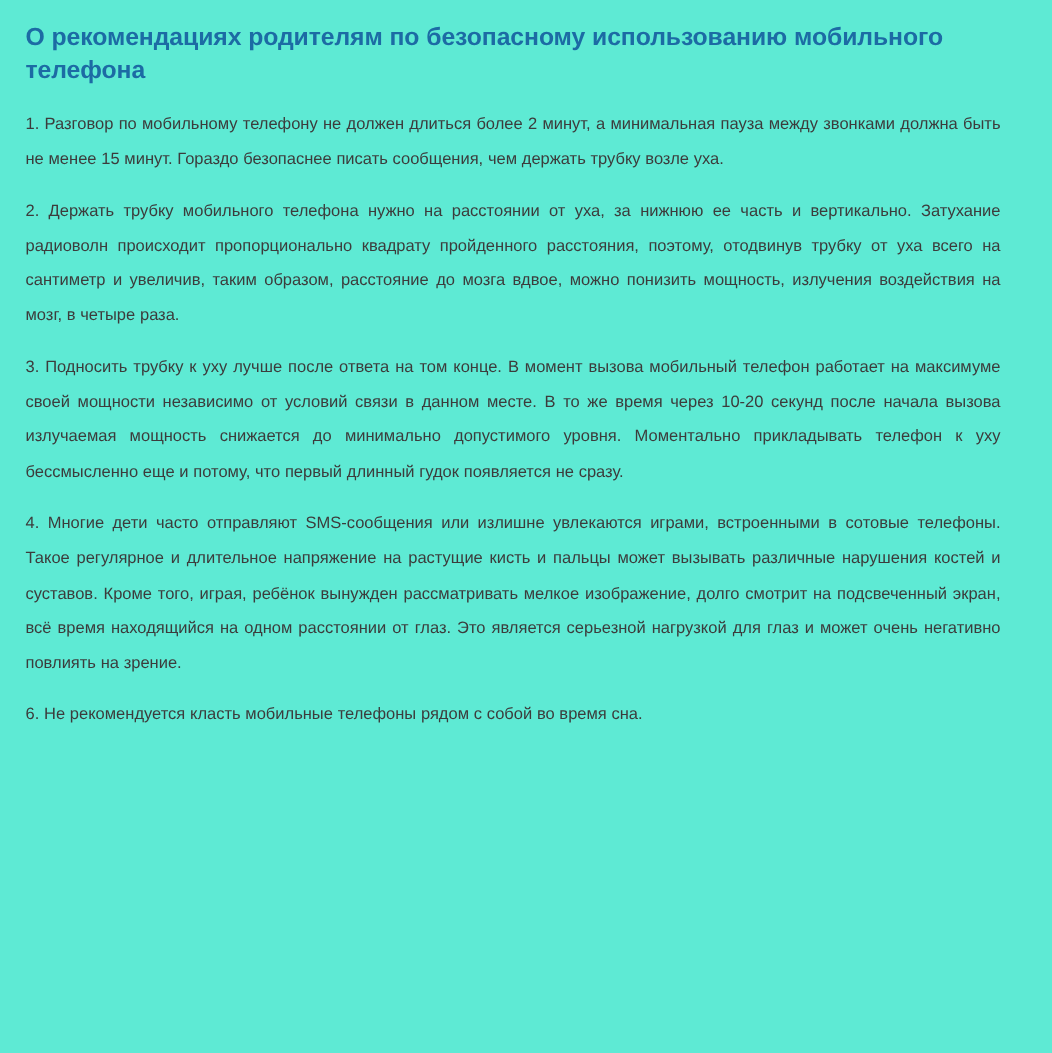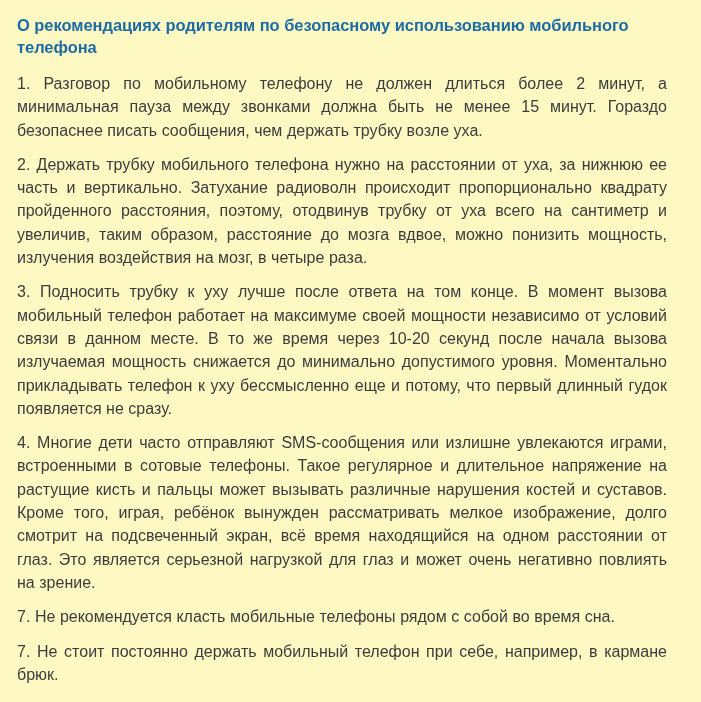--- a/index.html
+++ b/index.html
@@ -12,41 +12,41 @@
     height: 702px;
     background: #f7f7f7;
     font-family: "Liberation Sans", "DejaVu Sans", sans-serif;
     overflow: hidden;
   }
   .page {
     box-sizing: border-box;
     width: 701px;
     height: 702px;
     padding: 14px 17px 0 17px;
-    background: #fef9c3;
+    background: #5eead4;
   }
   .article-title {
     margin: 0 0 14px 0;
     padding: 0;
     color: #1c6ba4;
     font-size: 16.5px;
     font-weight: bold;
     line-height: 22px;
     letter-spacing: -0.05px;
     text-align: left;
   }
   .article-body {
     margin: 0;
     padding: 0;
   }
   .para {
     margin: 0 17px 11px 0;
     padding: 0;
     color: #3c3c3c;
-    font-size: 16px;
+    font-size: 11px;
     line-height: 23.3px;
     text-align: justify;
     text-justify: inter-word;
     -webkit-hyphens: none;
     hyphens: none;
     word-spacing: 0.1px;
   }
   .para:last-child {
     margin-bottom: 0;
   }
@@ -56,18 +56,17 @@
 
 <div class="page">
 
   <h1 class="article-title">О рекомендациях родителям по безопасному использованию мобильного телефона</h1>
 
   <div class="article-body">
     <p class="para">1. Разговор по мобильному телефону не должен длиться более 2 минут, а минимальная пауза между звонками должна быть не менее 15 минут. Гораздо безопаснее писать сообщения, чем держать трубку возле уха.</p>
     <p class="para">2. Держать трубку мобильного телефона нужно на расстоянии от уха, за нижнюю ее часть и вертикально. Затухание радиоволн происходит пропорционально квадрату пройденного расстояния, поэтому, отодвинув трубку от уха всего на сантиметр и увеличив, таким образом, расстояние до мозга вдвое, можно понизить мощность, излучения воздействия на мозг, в четыре раза.</p>
     <p class="para">3. Подносить трубку к уху лучше после ответа на том конце. В момент вызова мобильный телефон работает на максимуме своей мощности независимо от условий связи в данном месте. В то же время через 10-20 секунд после начала вызова излучаемая мощность снижается до минимально допустимого уровня. Моментально прикладывать телефон к уху бессмысленно еще и потому, что первый длинный гудок появляется не сразу.</p>
     <p class="para">4. Многие дети часто отправляют SMS-сообщения или излишне увлекаются играми, встроенными в сотовые телефоны. Такое регулярное и длительное напряжение на растущие кисть и пальцы может вызывать различные нарушения костей и суставов. Кроме того, играя, ребёнок вынужден рассматривать мелкое изображение, долго смотрит на подсвеченный экран, всё время находящийся на одном расстоянии от глаз. Это является серьезной нагрузкой для глаз и может очень негативно повлиять на зрение.</p>
-    <p class="para">7. Не рекомендуется класть мобильные телефоны рядом с собой во время сна.</p>
-    <p class="para">7. Не стоит постоянно держать мобильный телефон при себе, например, в кармане брюк.</p>
+    <p class="para">6. Не рекомендуется класть мобильные телефоны рядом с собой во время сна.</p>
 
   </div>
 
 </div>
 
 </body></html>

